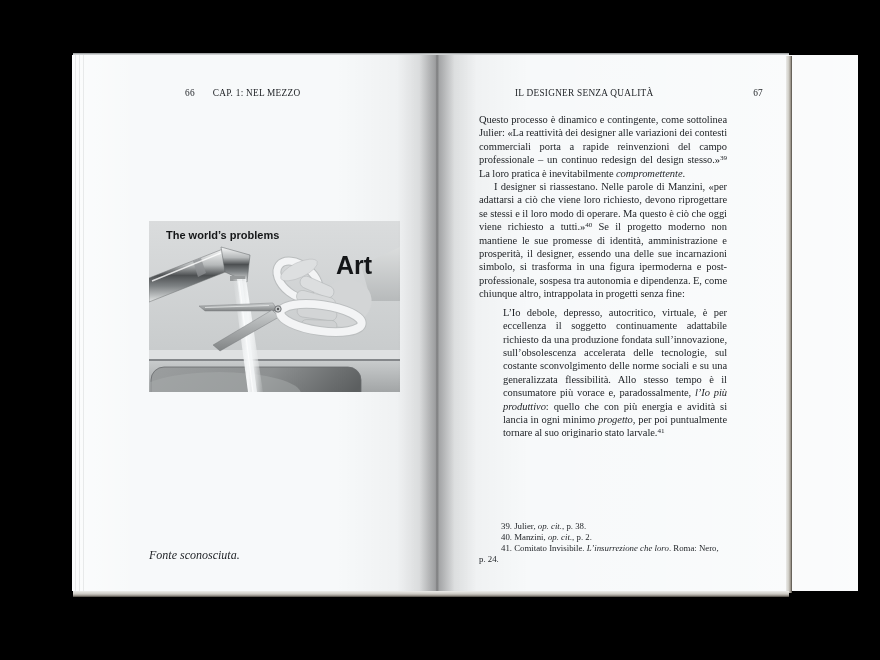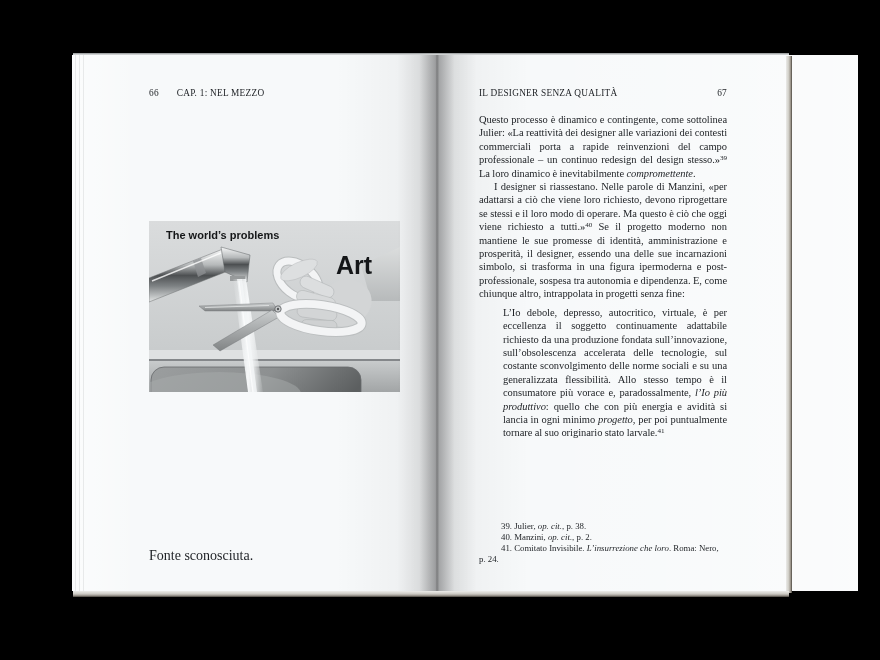--- a/index.html
+++ b/index.html
@@ -17,31 +17,31 @@
   .edge-right { position:absolute; left:714px; top:3px; width:6px; height:537px;
                 background:linear-gradient(90deg,#ebebe9,#cfcdc6 45%,#968f85 80%,#46433d); }
   .edge-bottom{ position:absolute; left:1px; top:538px; width:716px; height:6px;
                 background:linear-gradient(180deg,#ecece9,#ccc9c3 50%,#868179 85%,#3a3732); }
   .edge-left-lines { position:absolute; left:0; top:2px; width:14px; height:536px; opacity:.55;
                 background:repeating-linear-gradient(90deg, rgba(255,255,255,0) 0 3px, rgba(150,155,158,.35) 3px 4px); }
   .gutter { position:absolute; left:325px; top:2px; width:80px; height:536px; pointer-events:none;
             background:linear-gradient(90deg, rgba(0,0,0,0) 0%, rgba(0,0,0,.08) 28%, rgba(40,40,42,.40) 48%, rgba(20,20,22,.52) 50%, rgba(40,40,42,.36) 53%, rgba(0,0,0,.07) 72%, rgba(0,0,0,0) 100%); }
 
   .running { position:absolute; top:33px; font-size:9.3px; line-height:11px; letter-spacing:.25px;
-             color:var(--ink,#1d2024); white-space:nowrap; }
+             color:var(--ink,#1d2024); white-space:nowrap;margin-left:36px; }
   .lp-header { left:77px; }
   .lp-header .running-title { margin-left:18px; }
   .rp-header { left:42px; width:248px; display:flex; justify-content:space-between; }
 
   .figure { position:absolute; left:77px; top:166px; width:251px; height:171px; overflow:hidden; }
   .figure svg { display:block; }
   .ov-label { position:absolute; font-family:"Liberation Sans", sans-serif; font-weight:bold; color:#141618; }
   .ov-title { left:17px; top:7px; font-size:11px; line-height:14px; }
   .ov-art   { left:187px; top:30px; font-size:25px; line-height:29px; }
-  .lp-caption { position:absolute; left:77px; top:495px; font-size:14px; line-height:11px; color:var(--ink,#1d2024); }
+  .lp-caption { position:absolute; left:77px; top:495px; font-size:12px; line-height:11px; color:var(--ink,#1d2024);font-style:italic; }
 
   .rp-col { position:absolute; left:42px; top:58px; width:248px; height:452px;
             display:flex; flex-direction:column; color:var(--ink,#1d2024); }
   .body-p { margin:0; font-size:10.5px; line-height:13.4px; text-align:justify;
             word-spacing:-0.2px; letter-spacing:-0.05px; }
   .indent { text-indent:15px; }
   blockquote { margin:5px 0 0 24px; font-size:10.5px; line-height:13.4px; text-align:justify;
                word-spacing:-0.2px; letter-spacing:-0.05px; }
   sup { font-size:68%; line-height:0; vertical-align:baseline; position:relative; top:-0.45em; }
   .footnotes { margin-top:auto; }
@@ -159,21 +159,21 @@
       <div class="lp-caption">Fonte sconosciuta.</div>
     </div>
 
     <div class="page page-right">
       <div class="running rp-header">
         <span>IL DESIGNER SENZA QUALITÀ</span>
         <span class="folio">67</span>
       </div>
 
       <div class="rp-col">
-        <p class="body-p"><span>Questo processo è dinamico e contingente, come sottolinea Julier: «La reattività dei designer alle variazioni dei contesti commerciali porta a rapide reinvenzioni del campo professionale – un continuo redesign del design stesso.»</span><sup>39</sup><span> La loro dinamico è inevitabilmente </span><i>compromettente</i><span>.</span></p>
+        <p class="body-p"><span>Questo processo è dinamico e contingente, come sottolinea Julier: «La reattività dei designer alle variazioni dei contesti commerciali porta a rapide reinvenzioni del campo professionale – un continuo redesign del design stesso.»</span><sup>39</sup><span> La loro pratica è inevitabilmente </span><i>compromettente</i><span>.</span></p>
         <p class="body-p indent"><span>I designer si riassestano. Nelle parole di Manzini, «per adattarsi a ciò che viene loro richiesto, devono riprogettare se stessi e il loro modo di operare. Ma questo è ciò che oggi viene richiesto a tutti.»</span><sup>40</sup><span> Se il progetto moderno non mantiene le sue promesse di identità, amministrazione e prosperità, il designer, essendo una delle sue incarnazioni simbolo, si trasforma in una figura ipermoderna e post-professionale, sospesa tra autonomia e dipendenza. E, come chiunque altro, intrappolata in progetti senza fine:</span></p>
         <blockquote><span>L’Io debole, depresso, autocritico, virtuale, è per eccellenza il soggetto continuamente adattabile richiesto da una produzione fondata sull’innovazione, sull’obsolescenza accelerata delle tecnologie, sul costante sconvolgimento delle norme sociali e su una generalizzata flessibilità. Allo stesso tempo è il consumatore più vorace e, paradossalmente, </span><i>l’Io più produttivo</i><span>: quello che con più energia e avidità si lancia in ogni minimo </span><i>progetto</i><span>, per poi puntualmente tornare al suo originario stato larvale.</span><sup>41</sup></blockquote>
         <div class="footnotes">
           <p class="fn"><span>39. Julier, </span><i>op. cit.</i><span>, p. 38.</span></p>
           <p class="fn"><span>40. Manzini, </span><i>op. cit.</i><span>, p. 2.</span></p>
           <p class="fn"><span>41. Comitato Invisibile. </span><i>L’insurrezione che loro</i><span>. Roma: Nero, p. 24.</span></p>
         </div>
       </div>
     </div>
 

